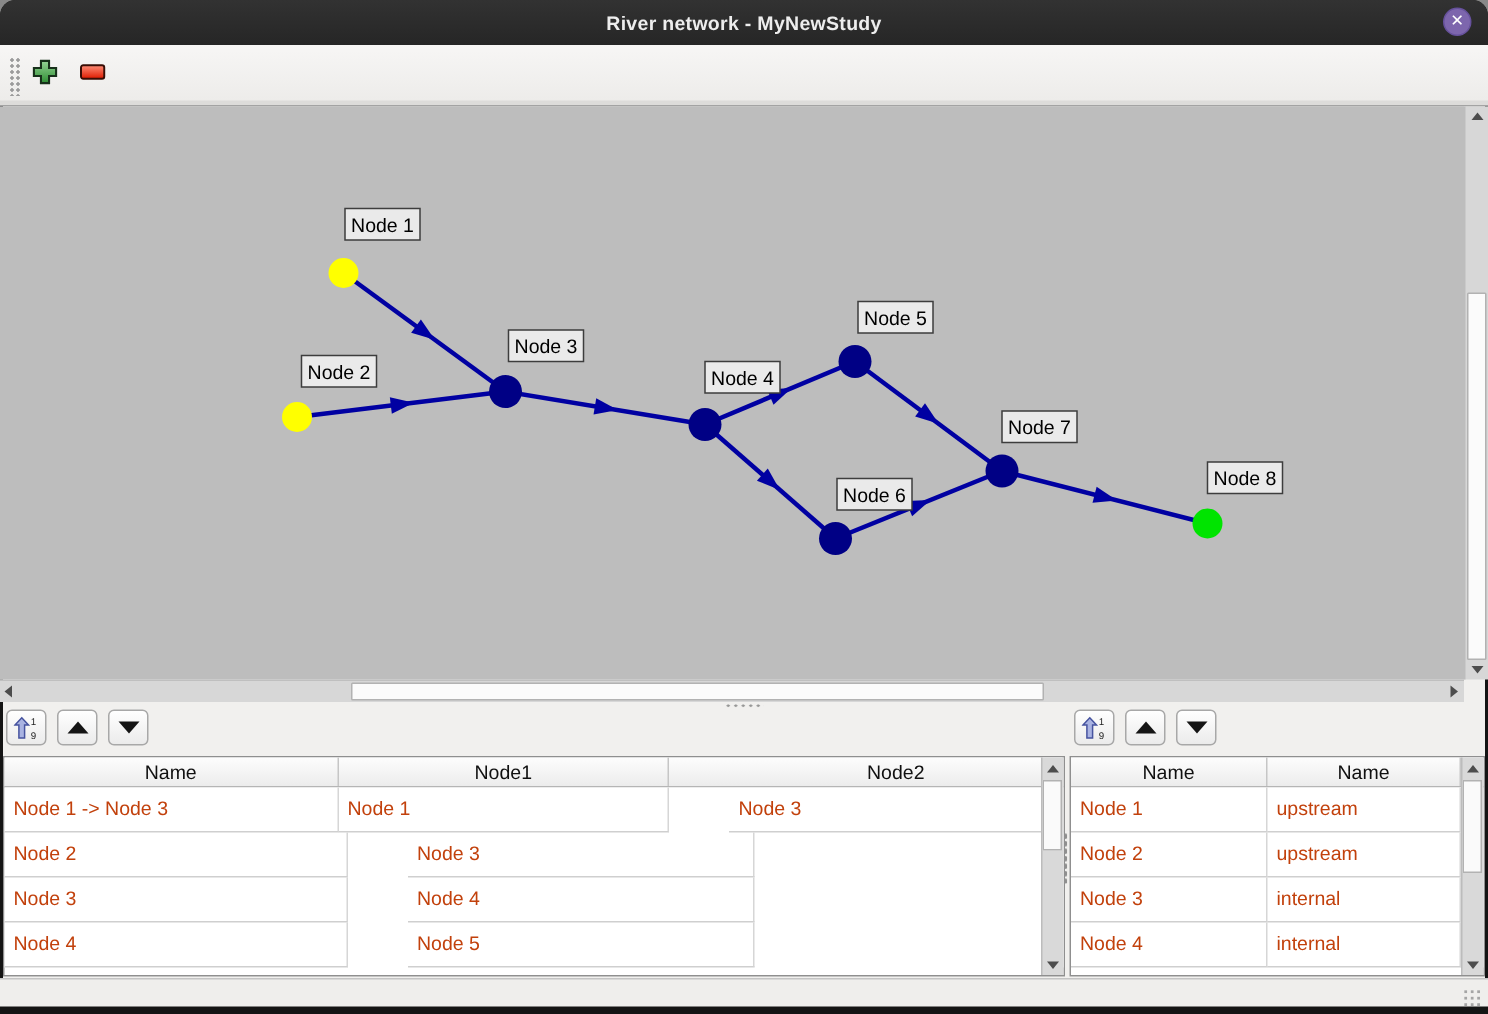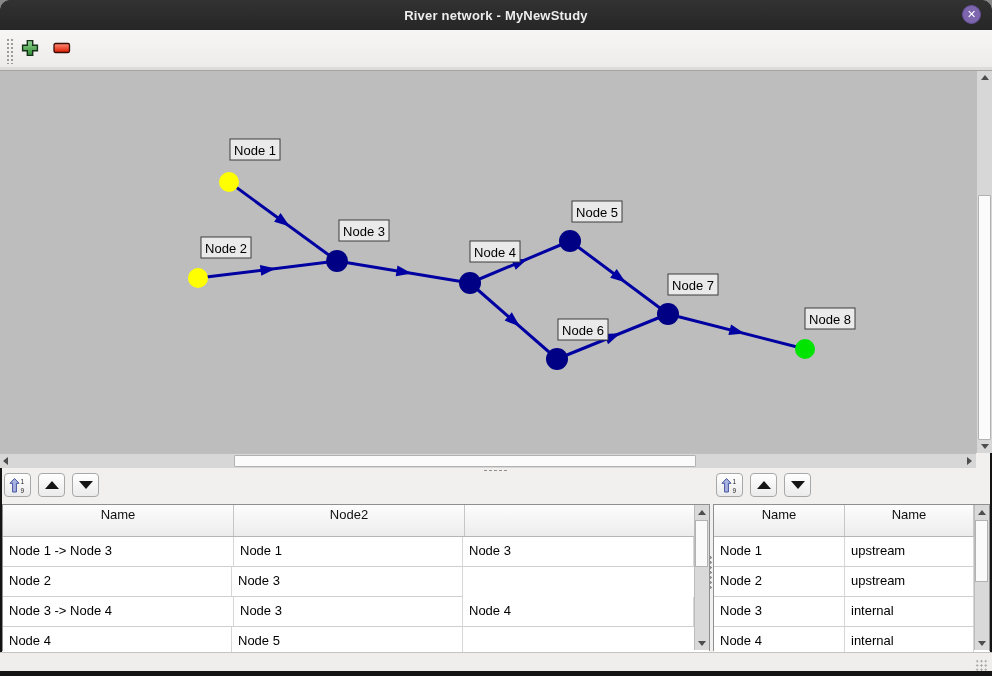--- a/index.html
+++ b/index.html
@@ -86,32 +86,32 @@
   #n-sort { left:716px; } #n-up { left:750px; } #n-dn { left:784px; }
   .tri-up-big { width:0;height:0;border-left:7px solid transparent;border-right:7px solid transparent;border-bottom:8px solid #151515; }
   .tri-dn-big { width:0;height:0;border-left:7px solid transparent;border-right:7px solid transparent;border-top:8px solid #151515; }
   
   .table-box {
     position:absolute; top:504px; height:147px;
     background:#fff; border:1px solid #8f8f8f;
   }
   #branches-box { left:2px;  width:708px; }
   #nodes-box    { left:713px; width:277px; }
-  .thead { display:flex; height:32px; background:linear-gradient(#fdfdfd,#ececec); border-bottom:1px solid #b5b5b5; }
+  .thead { display:flex; height:20px; background:linear-gradient(#fdfdfd,#ececec); border-bottom:1px solid #b5b5b5; }
   .th {
     font-size:13px; color:#101010; text-align:center; line-height:19px;
     border-right:1px solid #c6c6c6; overflow:hidden; white-space:nowrap;
   }
   .tr { display:flex; height:30px; background:#fff; }
   .td {
-    font-size:13px; color:#000000; line-height:28px; padding-left:6px;
+    font-size:13px; color:#c2410c; line-height:28px; padding-left:6px;
     border-right:1px solid #d6d6d6; border-bottom:1px solid #cfcfcf;
     overflow:hidden; white-space:nowrap;
   }
-  .b-c0 { width:231px; } .b-c1 { width:229px; } .b-c2 { width:231px; }
+  .b-c0 { width:231px; } .b-c1 { width:229px; } .b-c2 { width:231px;margin-left:40px; }
   .n-c0 { width:131px; } .n-c1 { width:129px; }
   .tbl-scroll {
     position:absolute; top:0; right:0; bottom:0; width:15px;
     background:#d9d9d9; border-left:1px solid #bcbcbc;
   }
   .ts-up   { position:absolute; top:0; left:0; width:14px; height:14px; display:flex;align-items:center;justify-content:center; }
   .ts-down { position:absolute; bottom:0; left:0; width:14px; height:14px; display:flex;align-items:center;justify-content:center; }
   .ts-thumb{ position:absolute; left:0px; width:13px; background:#fafafa; border:1px solid #b2b2b2; }
   #b-thumb { top:15px; height:47px; }
   #n-thumb { top:15px; height:62px; }
@@ -268,34 +268,34 @@
   <div class="panel-btn" id="n-up">
       <div class="tri-up-big"></div>
     </div>
   <div class="panel-btn" id="n-dn">
       <div class="tri-dn-big"></div>
     </div>
 
   <div class="table-box" id="branches-box">
     <div class="thead">
       <span class="th b-c0">Name</span>
+      <span class="th b-c1">Node1</span>
       <span class="th b-c2">Node2</span>
     </div>
     <div id="branches-body">
         <div class="tr">
           <span class="td b-c0">Node 1 -&gt; Node 3</span>
           <span class="td b-c1">Node 1</span>
           <span class="td b-c2">Node 3</span>
         </div>
         <div class="tr">
           <span class="td b-c1">Node 2</span>
           <span class="td b-c2">Node 3</span>
         </div>
         <div class="tr">
-          <span class="td b-c0">Node 3 -&gt; Node 4</span>
           <span class="td b-c1">Node 3</span>
           <span class="td b-c2">Node 4</span>
         </div>
         <div class="tr">
           <span class="td b-c1">Node 4</span>
           <span class="td b-c2">Node 5</span>
         </div>
       </div>
     <div class="tbl-scroll">
       <div class="ts-up">

